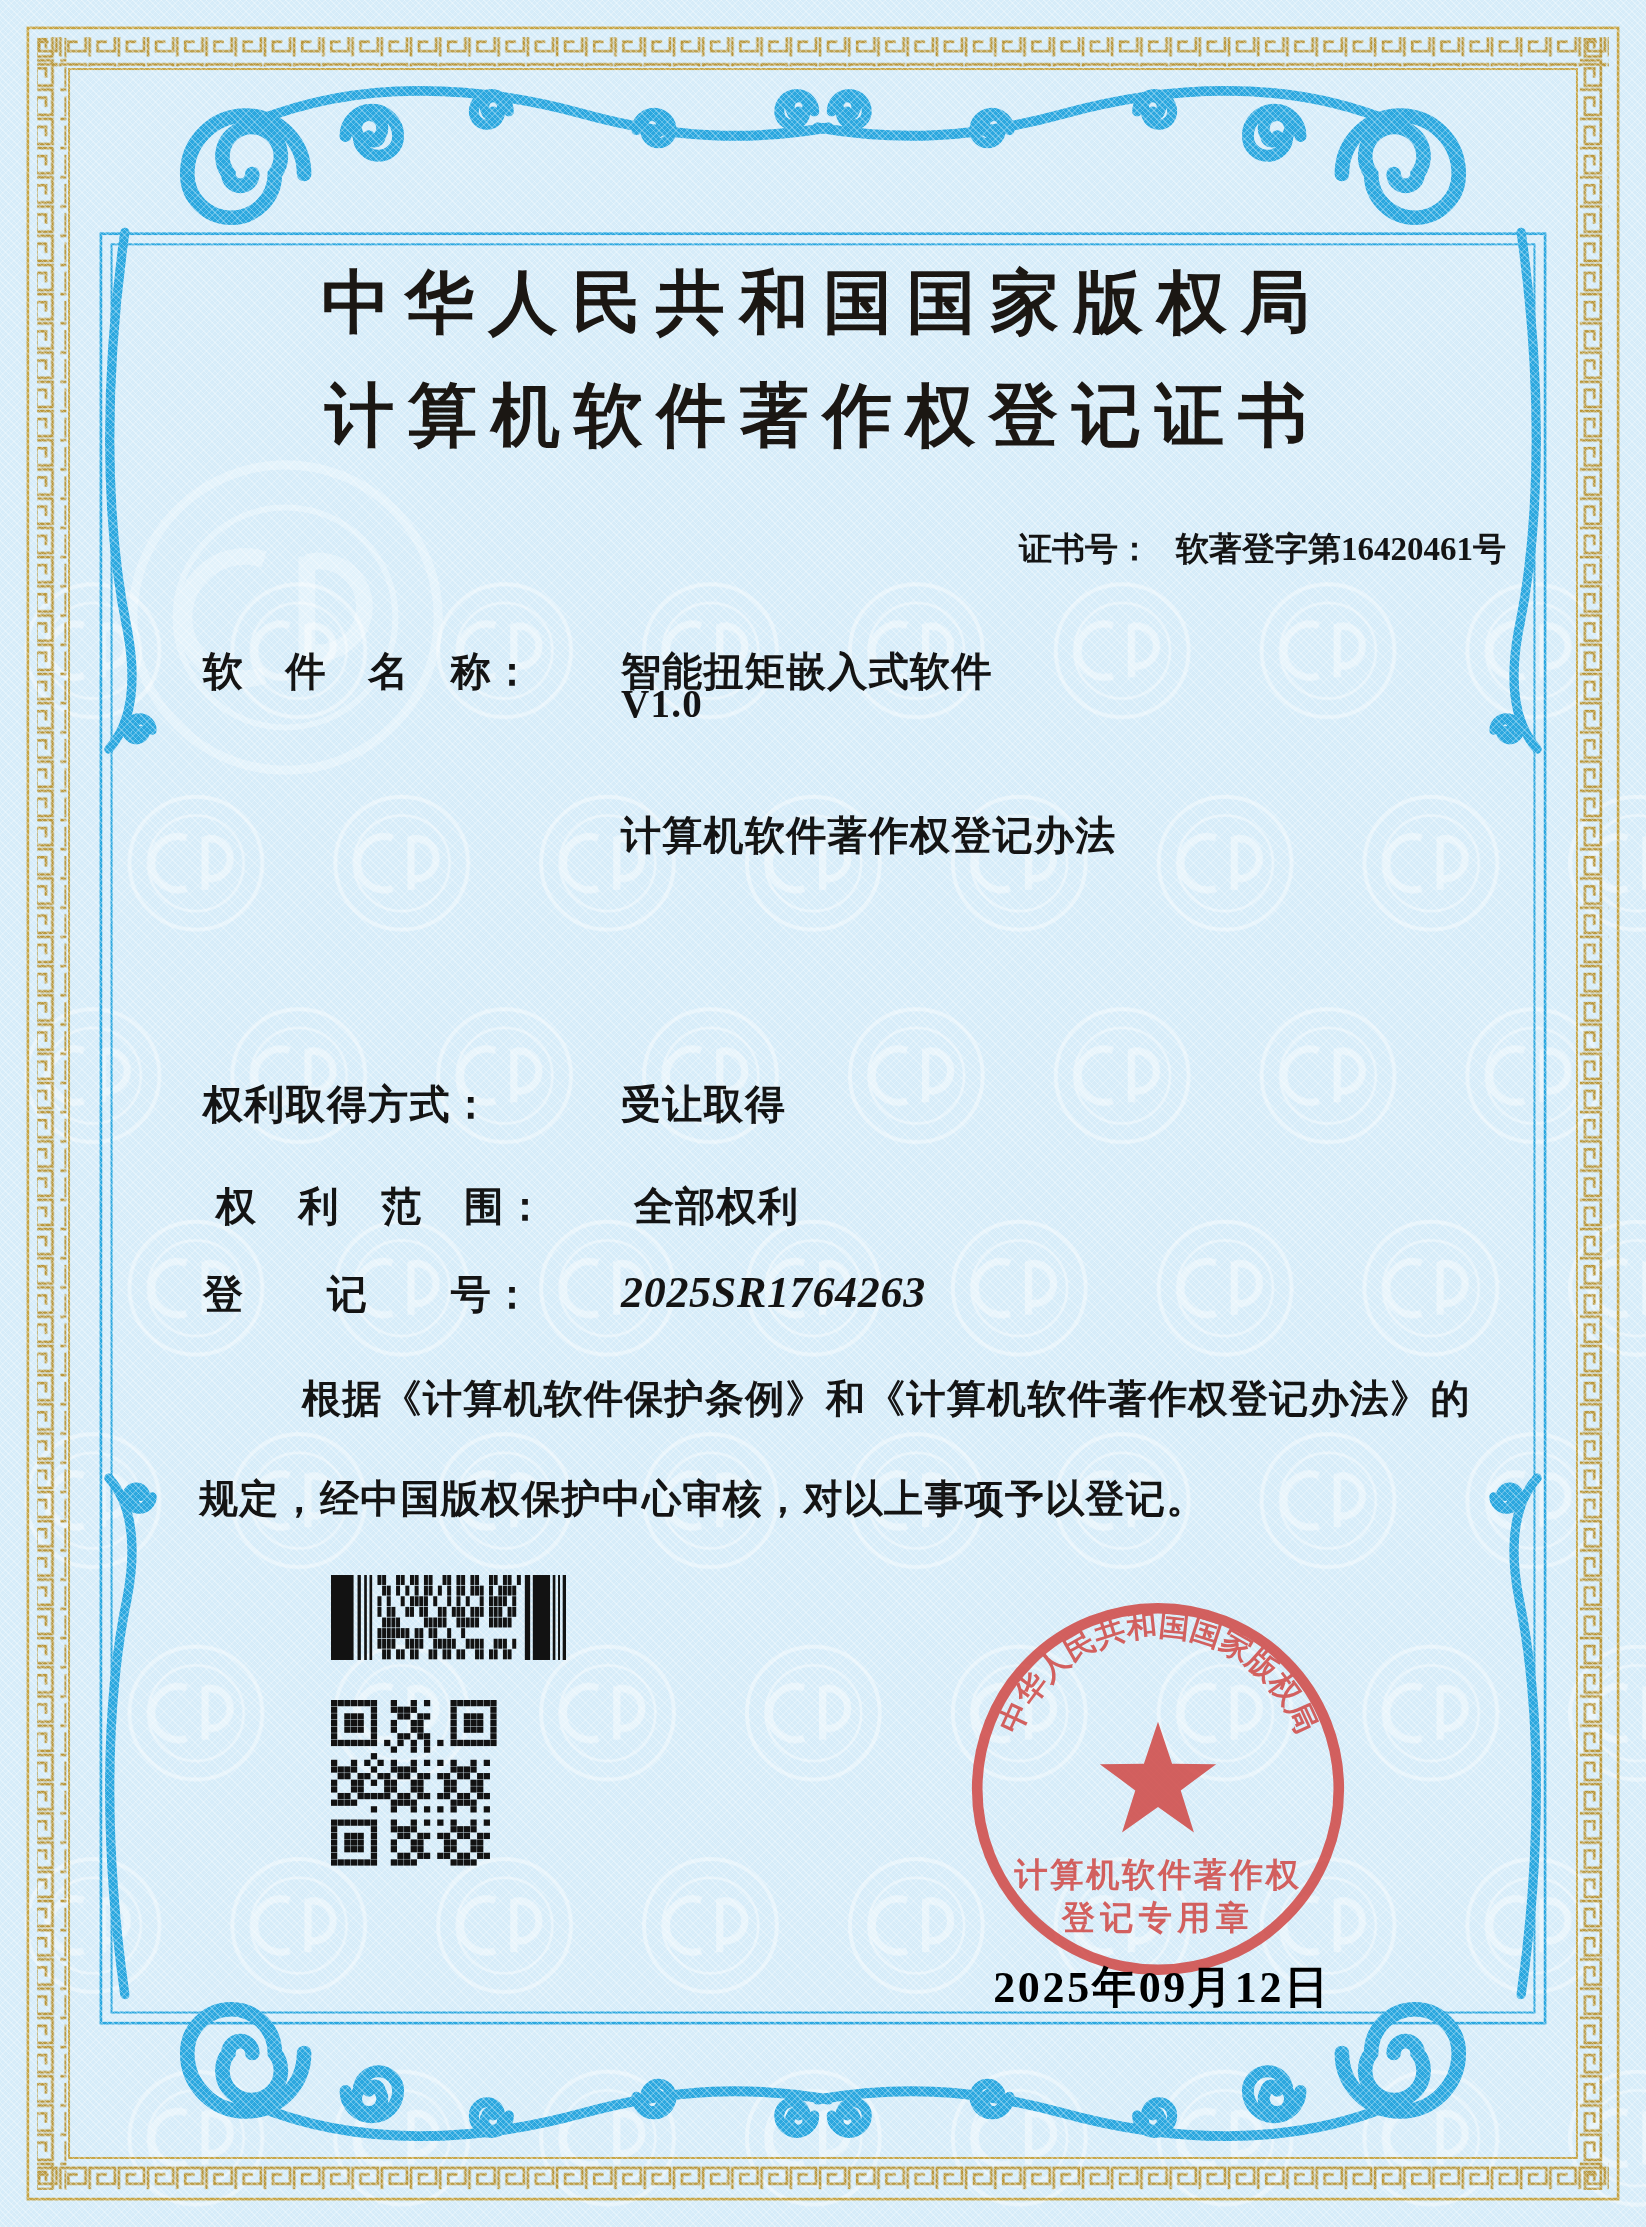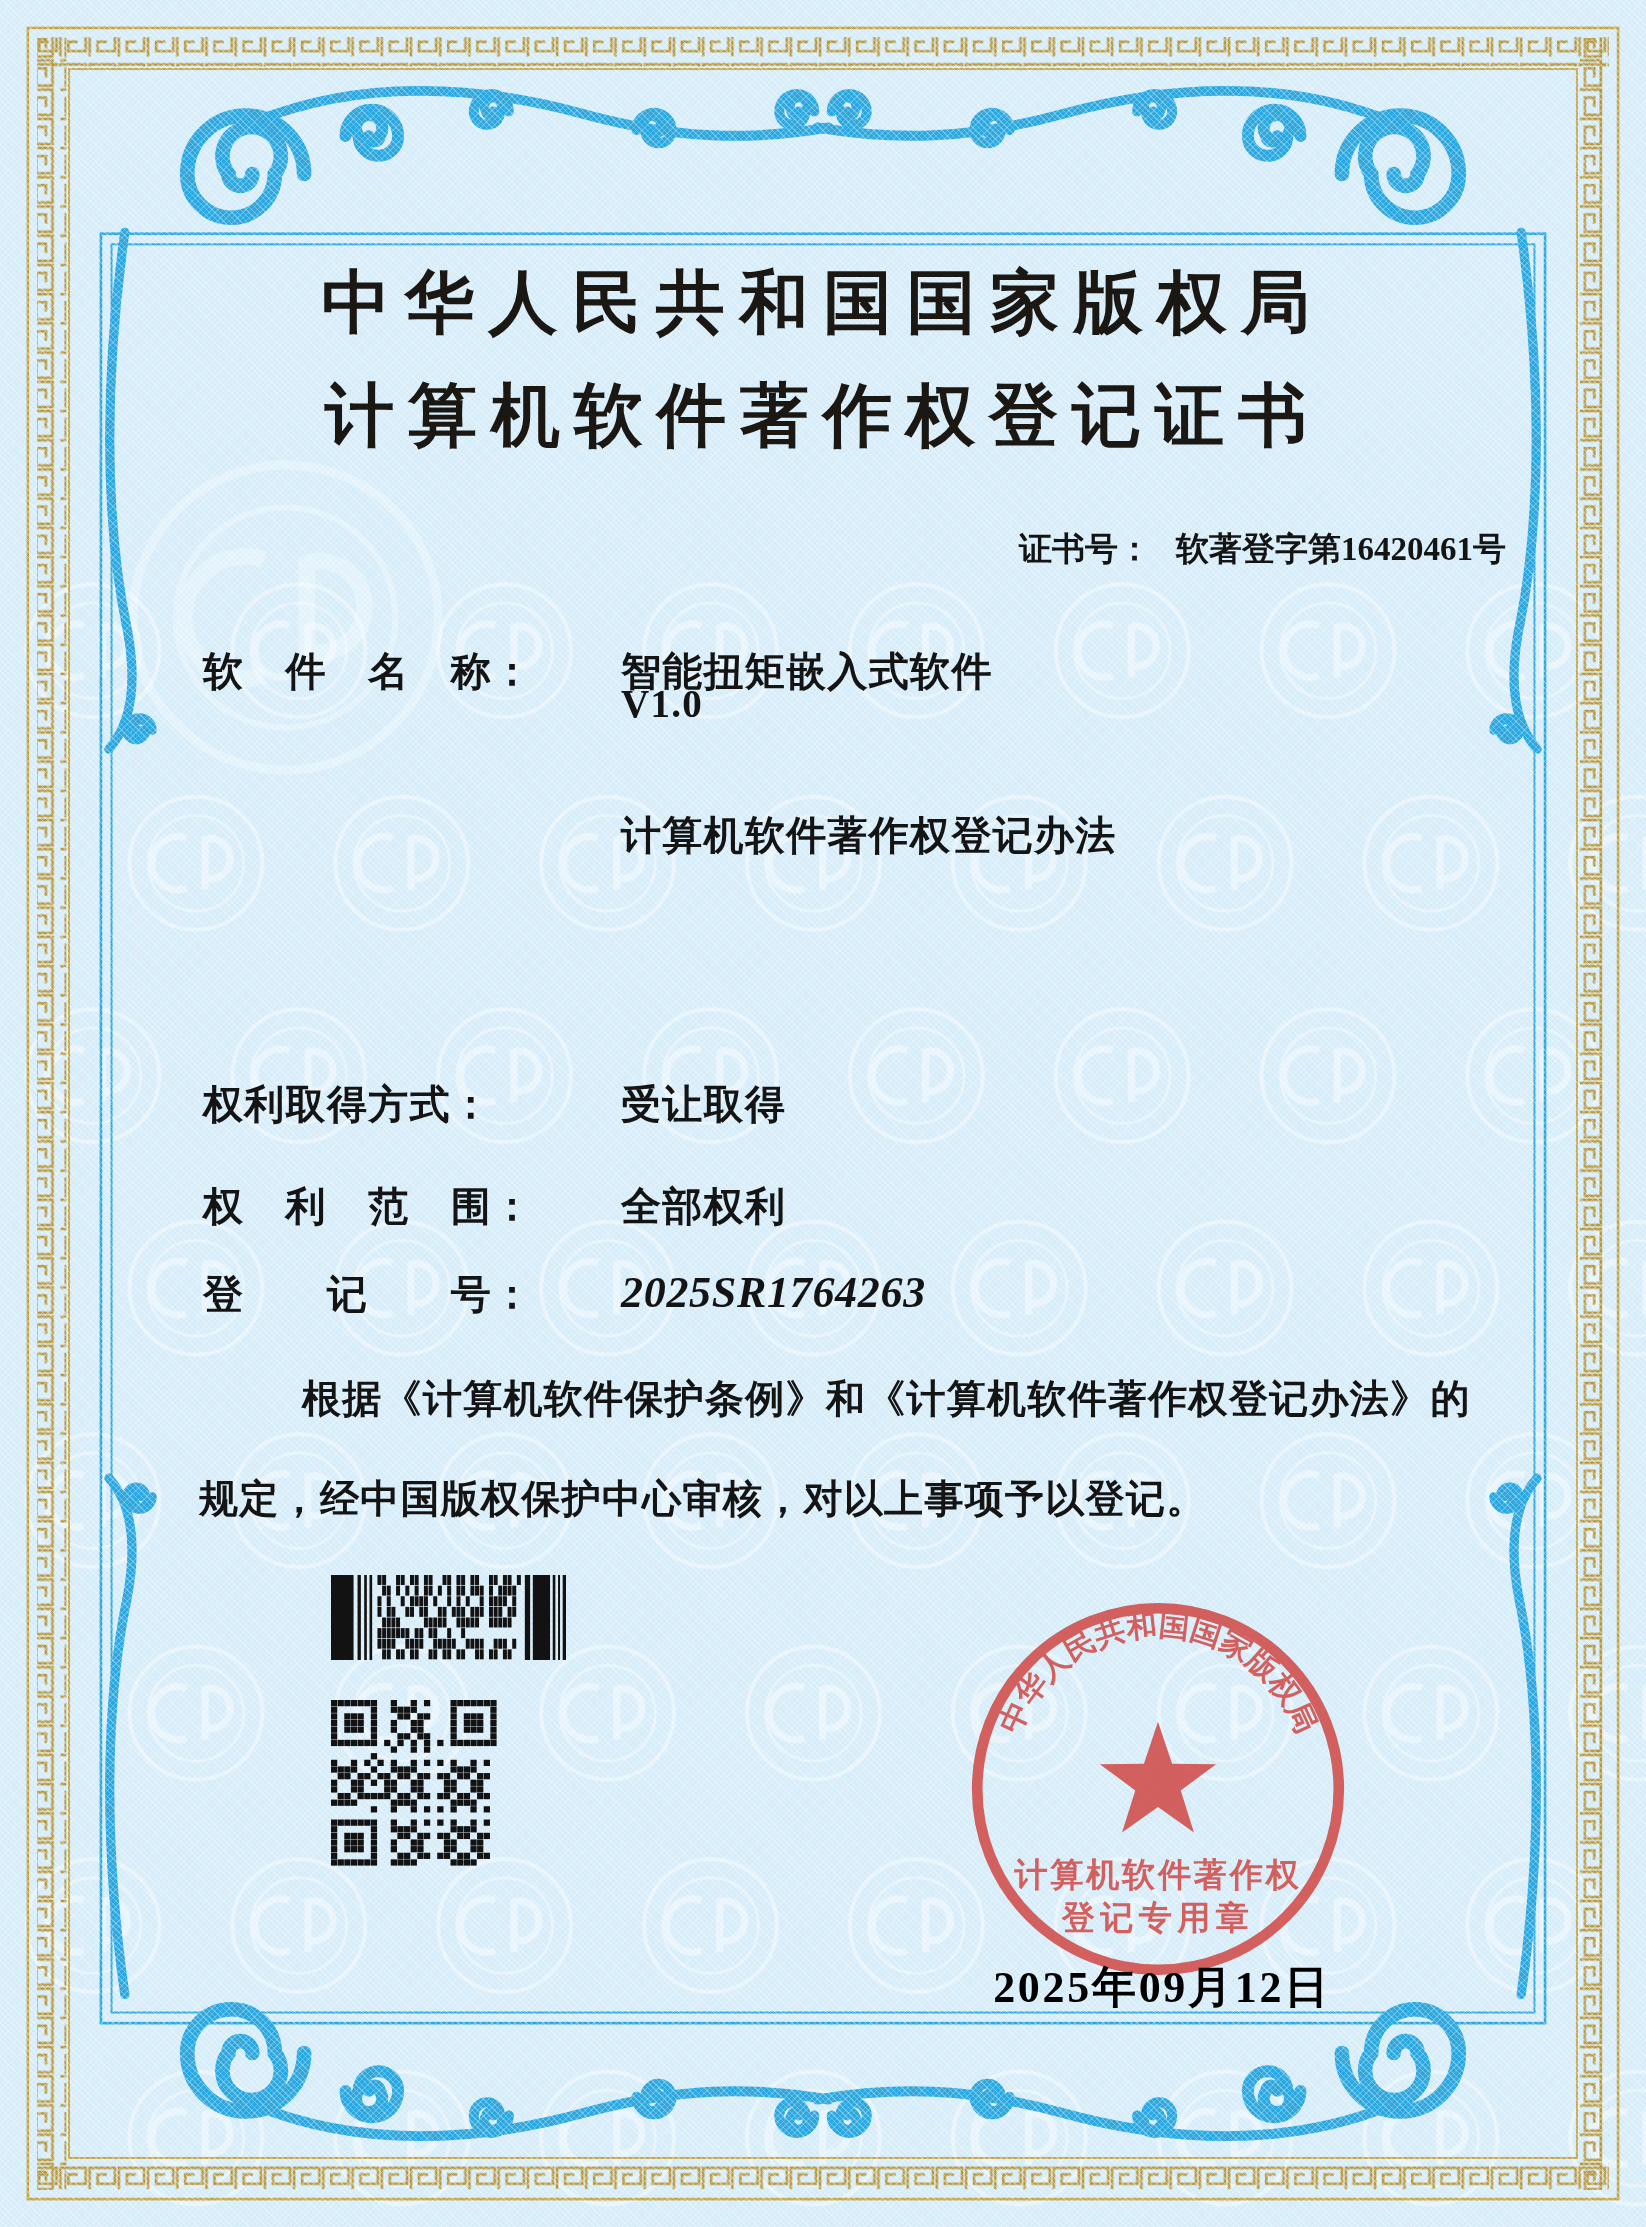--- a/index.html
+++ b/index.html
@@ -27,21 +27,21 @@
   .t1{top:267px;letter-spacing:14.6px;}
   .t2{top:380px;letter-spacing:14px;}
   .certno{top:527px;left:983px;font-size:33px;font-weight:bold;margin-left:36px;}
   .certno .num{margin-left:25px;}
   .frow{font-size:40px;font-weight:bold;letter-spacing:1.3px;}
   .flabel{left:203px;}
   .fvalue{left:621px;}
   .r1{top:644px;} .r1v2{top:681px;font-size:39px;}
   .r2{top:808px;}
   .r3{top:1077px;}
-  .r4{top:1179px;}
+  .r4{top:1179px;margin-left:13px;}
   .r5{top:1267px;}
   .r5 .numv{font-size:44px;letter-spacing:0.7px;font-style:italic;}
   .stmt{font-size:39px;font-weight:bold;letter-spacing:1.3px;}
   .s1{top:1372px;left:302px;}
   .s2{top:1472px;left:199px;}
   .barcode{left:331px;top:1575px;}
   .qrcode{left:331px;top:1700px;}
   .seal{left:932px;top:1563px;}
   .date{
     top:1958px;left:963px;width:398px;text-align:center;

